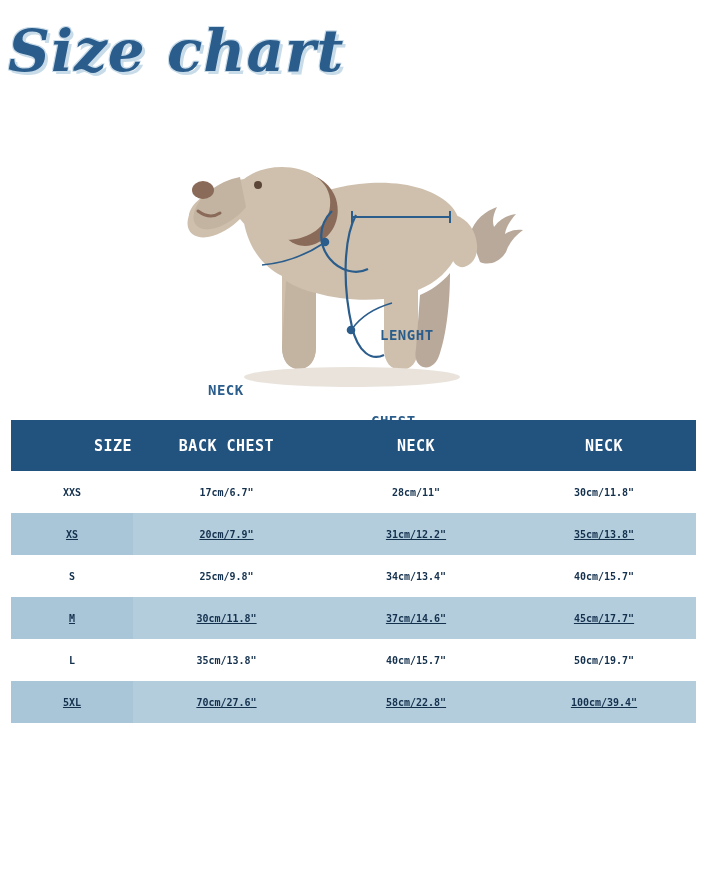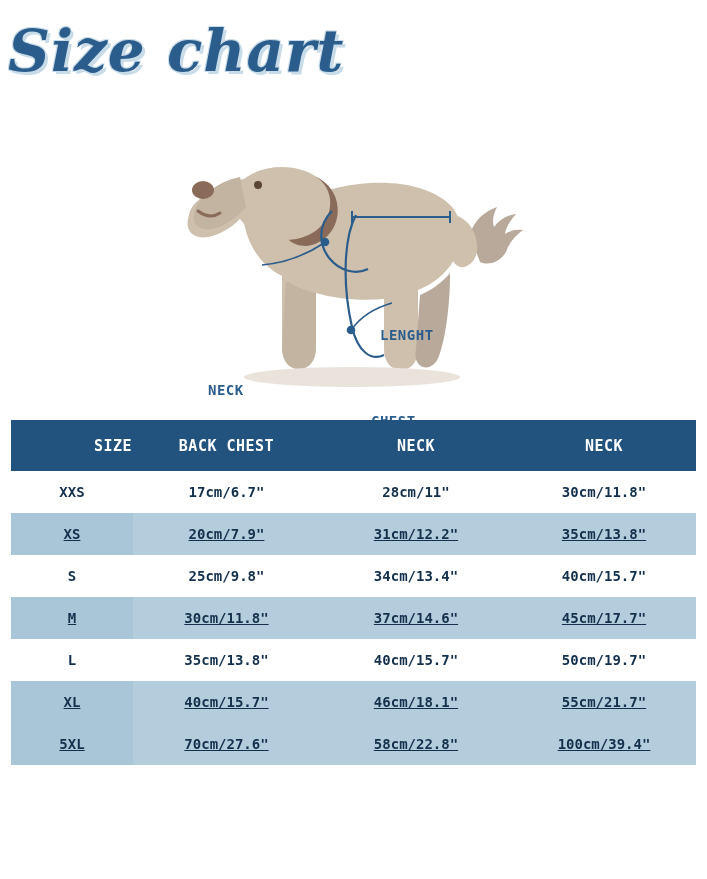--- a/index.html
+++ b/index.html
@@ -92,21 +92,21 @@
     height: 49px;
     text-align: center;
     border: none;
   }
   table.size-table thead th.head-size { width: 122px; text-align: right; }
 
   table.size-table tbody td {
     height: 40px;
     text-align: center;
     font-family: "DejaVu Sans Mono", monospace;
-    font-size: 14px;
+    font-size: 10px;
     font-weight: bold;
     color: #13304d;
     border: none;
     letter-spacing: 0;
   }
   tbody tr.row-light td { background: #ffffff; }
   tbody tr.row-dark td  { background: #b4cddd; text-decoration: underline; }
   tbody tr.row-light td.size-cell { background: #ffffff; }
   tbody tr.row-dark td.size-cell  { background: #a9c6d8; }
   td.size-cell {
@@ -222,26 +222,20 @@
             <td>37cm/14.6"</td>
             <td>45cm/17.7"</td>
           </tr>
           <tr class="row-light">
             <td class="size-cell">L</td>
             <td>35cm/13.8"</td>
             <td>40cm/15.7"</td>
             <td>50cm/19.7"</td>
           </tr>
           <tr class="row-dark">
-            <td class="size-cell">XL</td>
-            <td>40cm/15.7"</td>
-            <td>46cm/18.1"</td>
-            <td>55cm/21.7"</td>
-          </tr>
-          <tr class="row-dark">
             <td class="size-cell">5XL</td>
             <td>70cm/27.6"</td>
             <td>58cm/22.8"</td>
             <td>100cm/39.4"</td>
           </tr>
         </tbody>
     </table>
   </div>
 
 </div>

